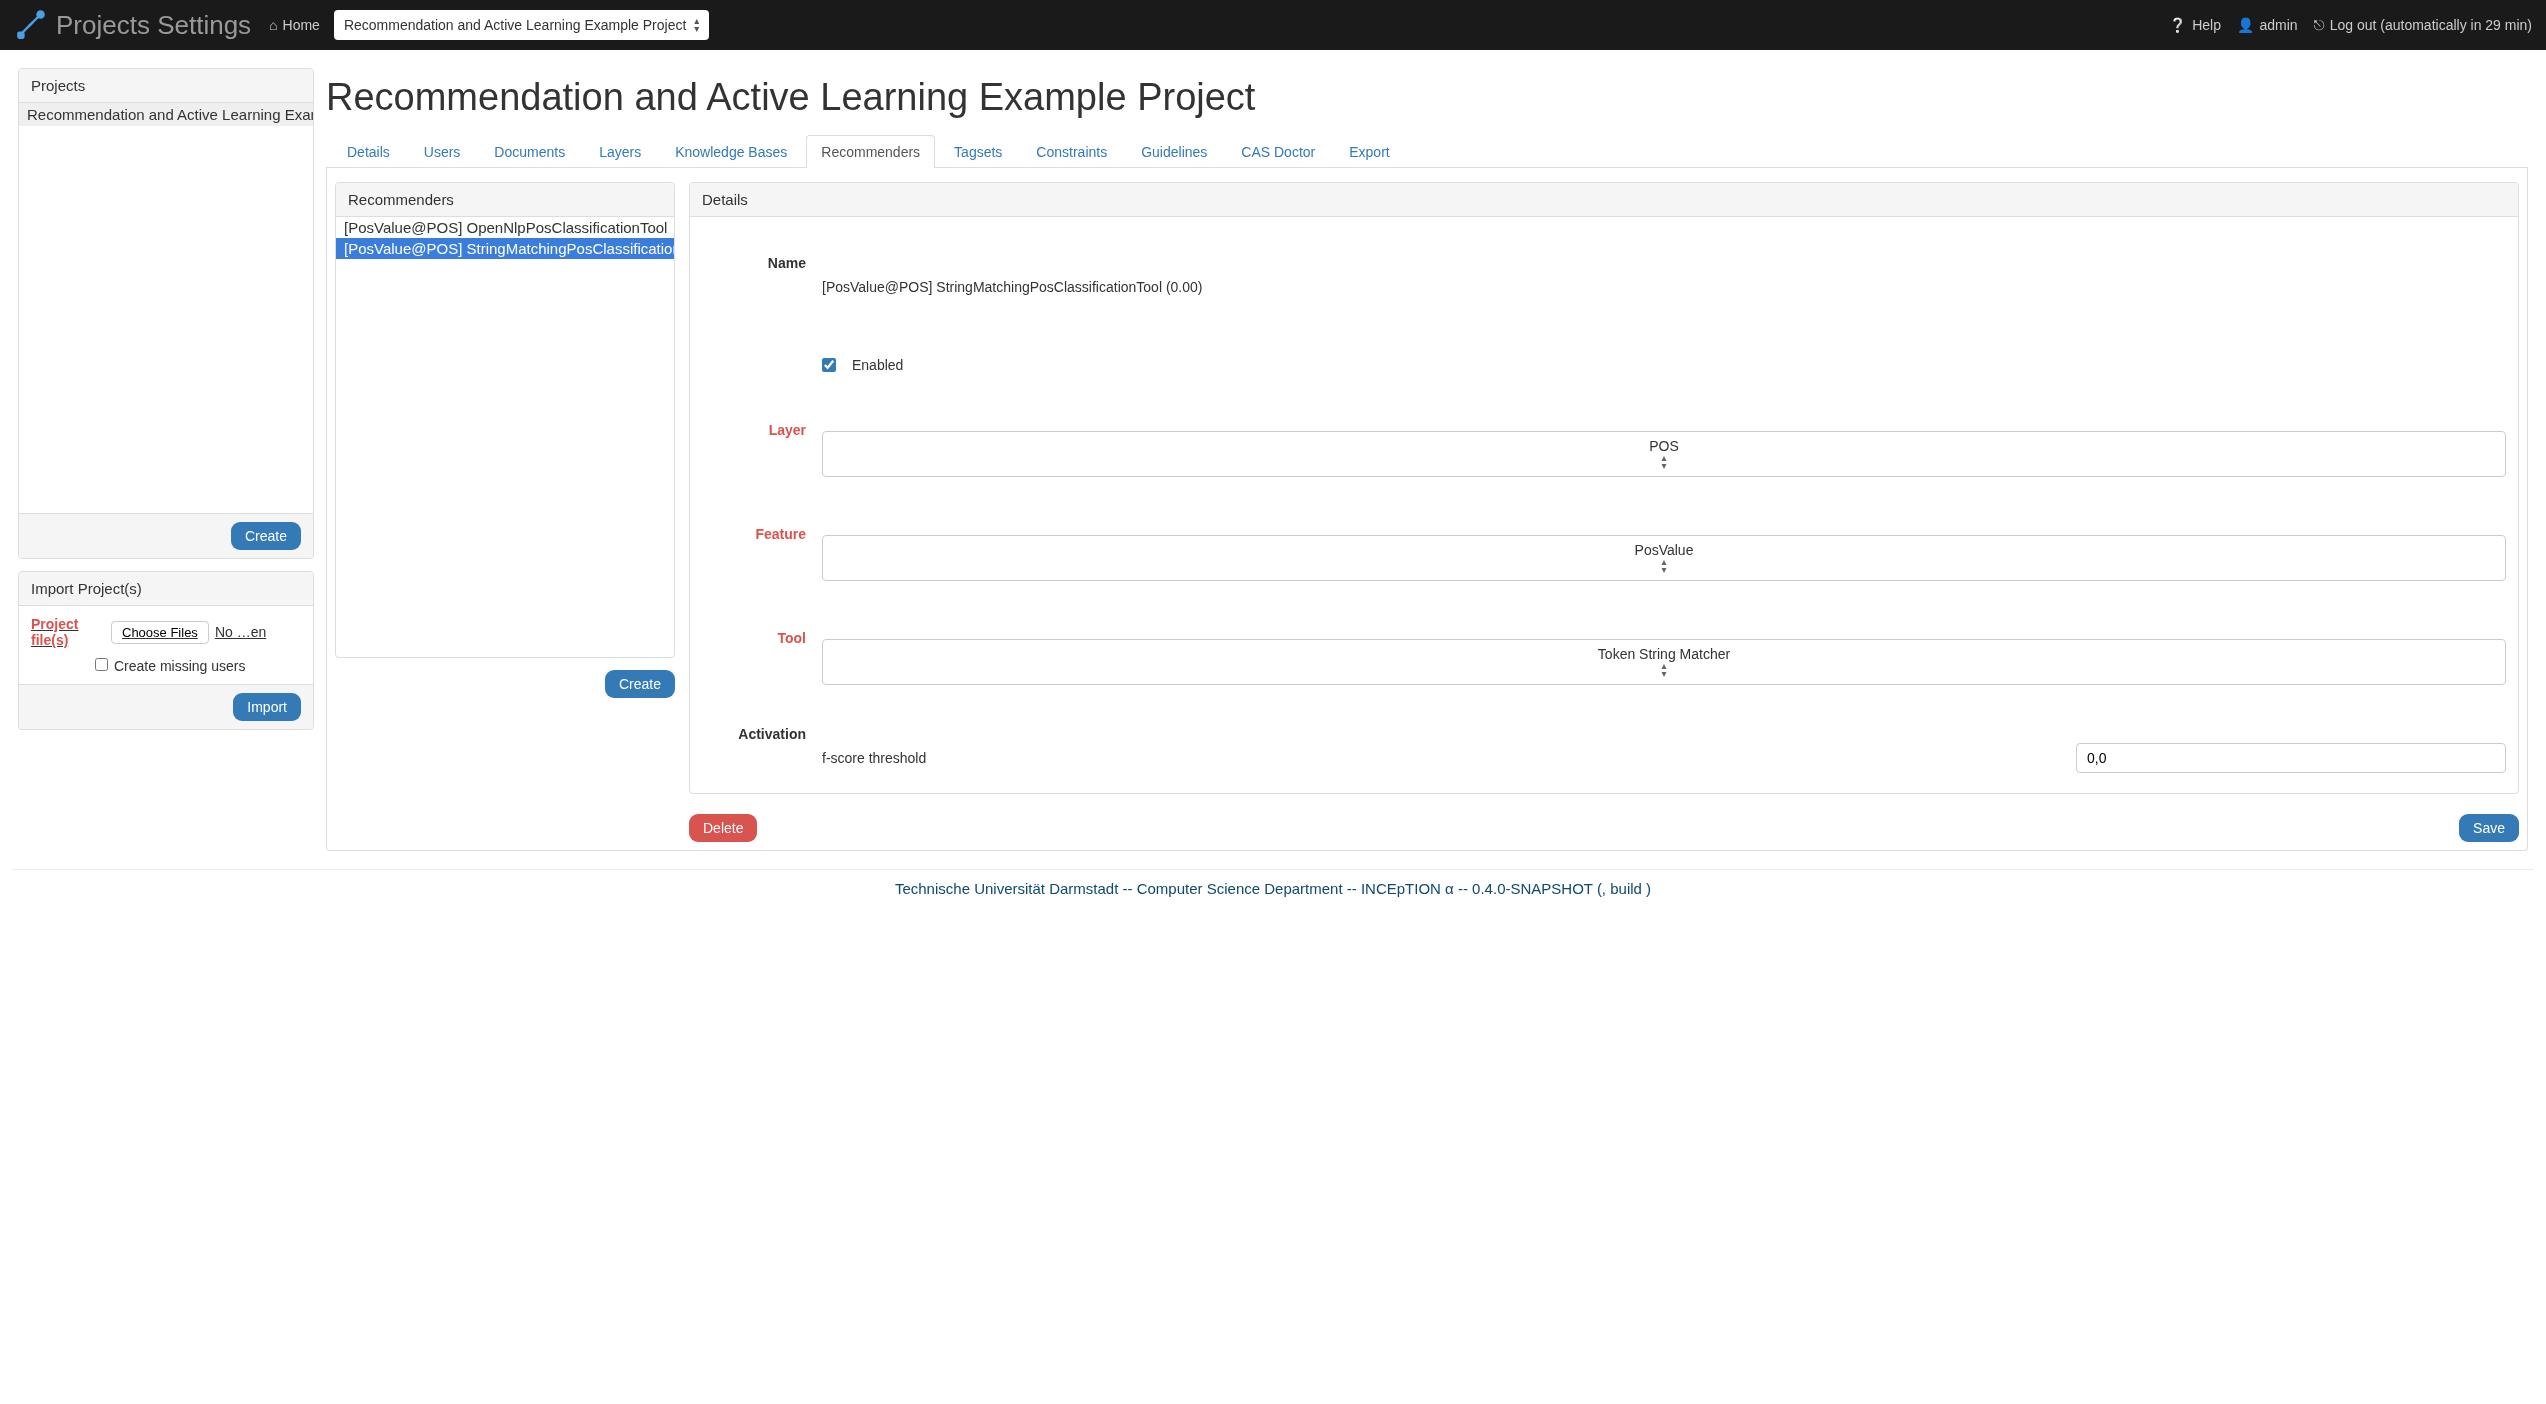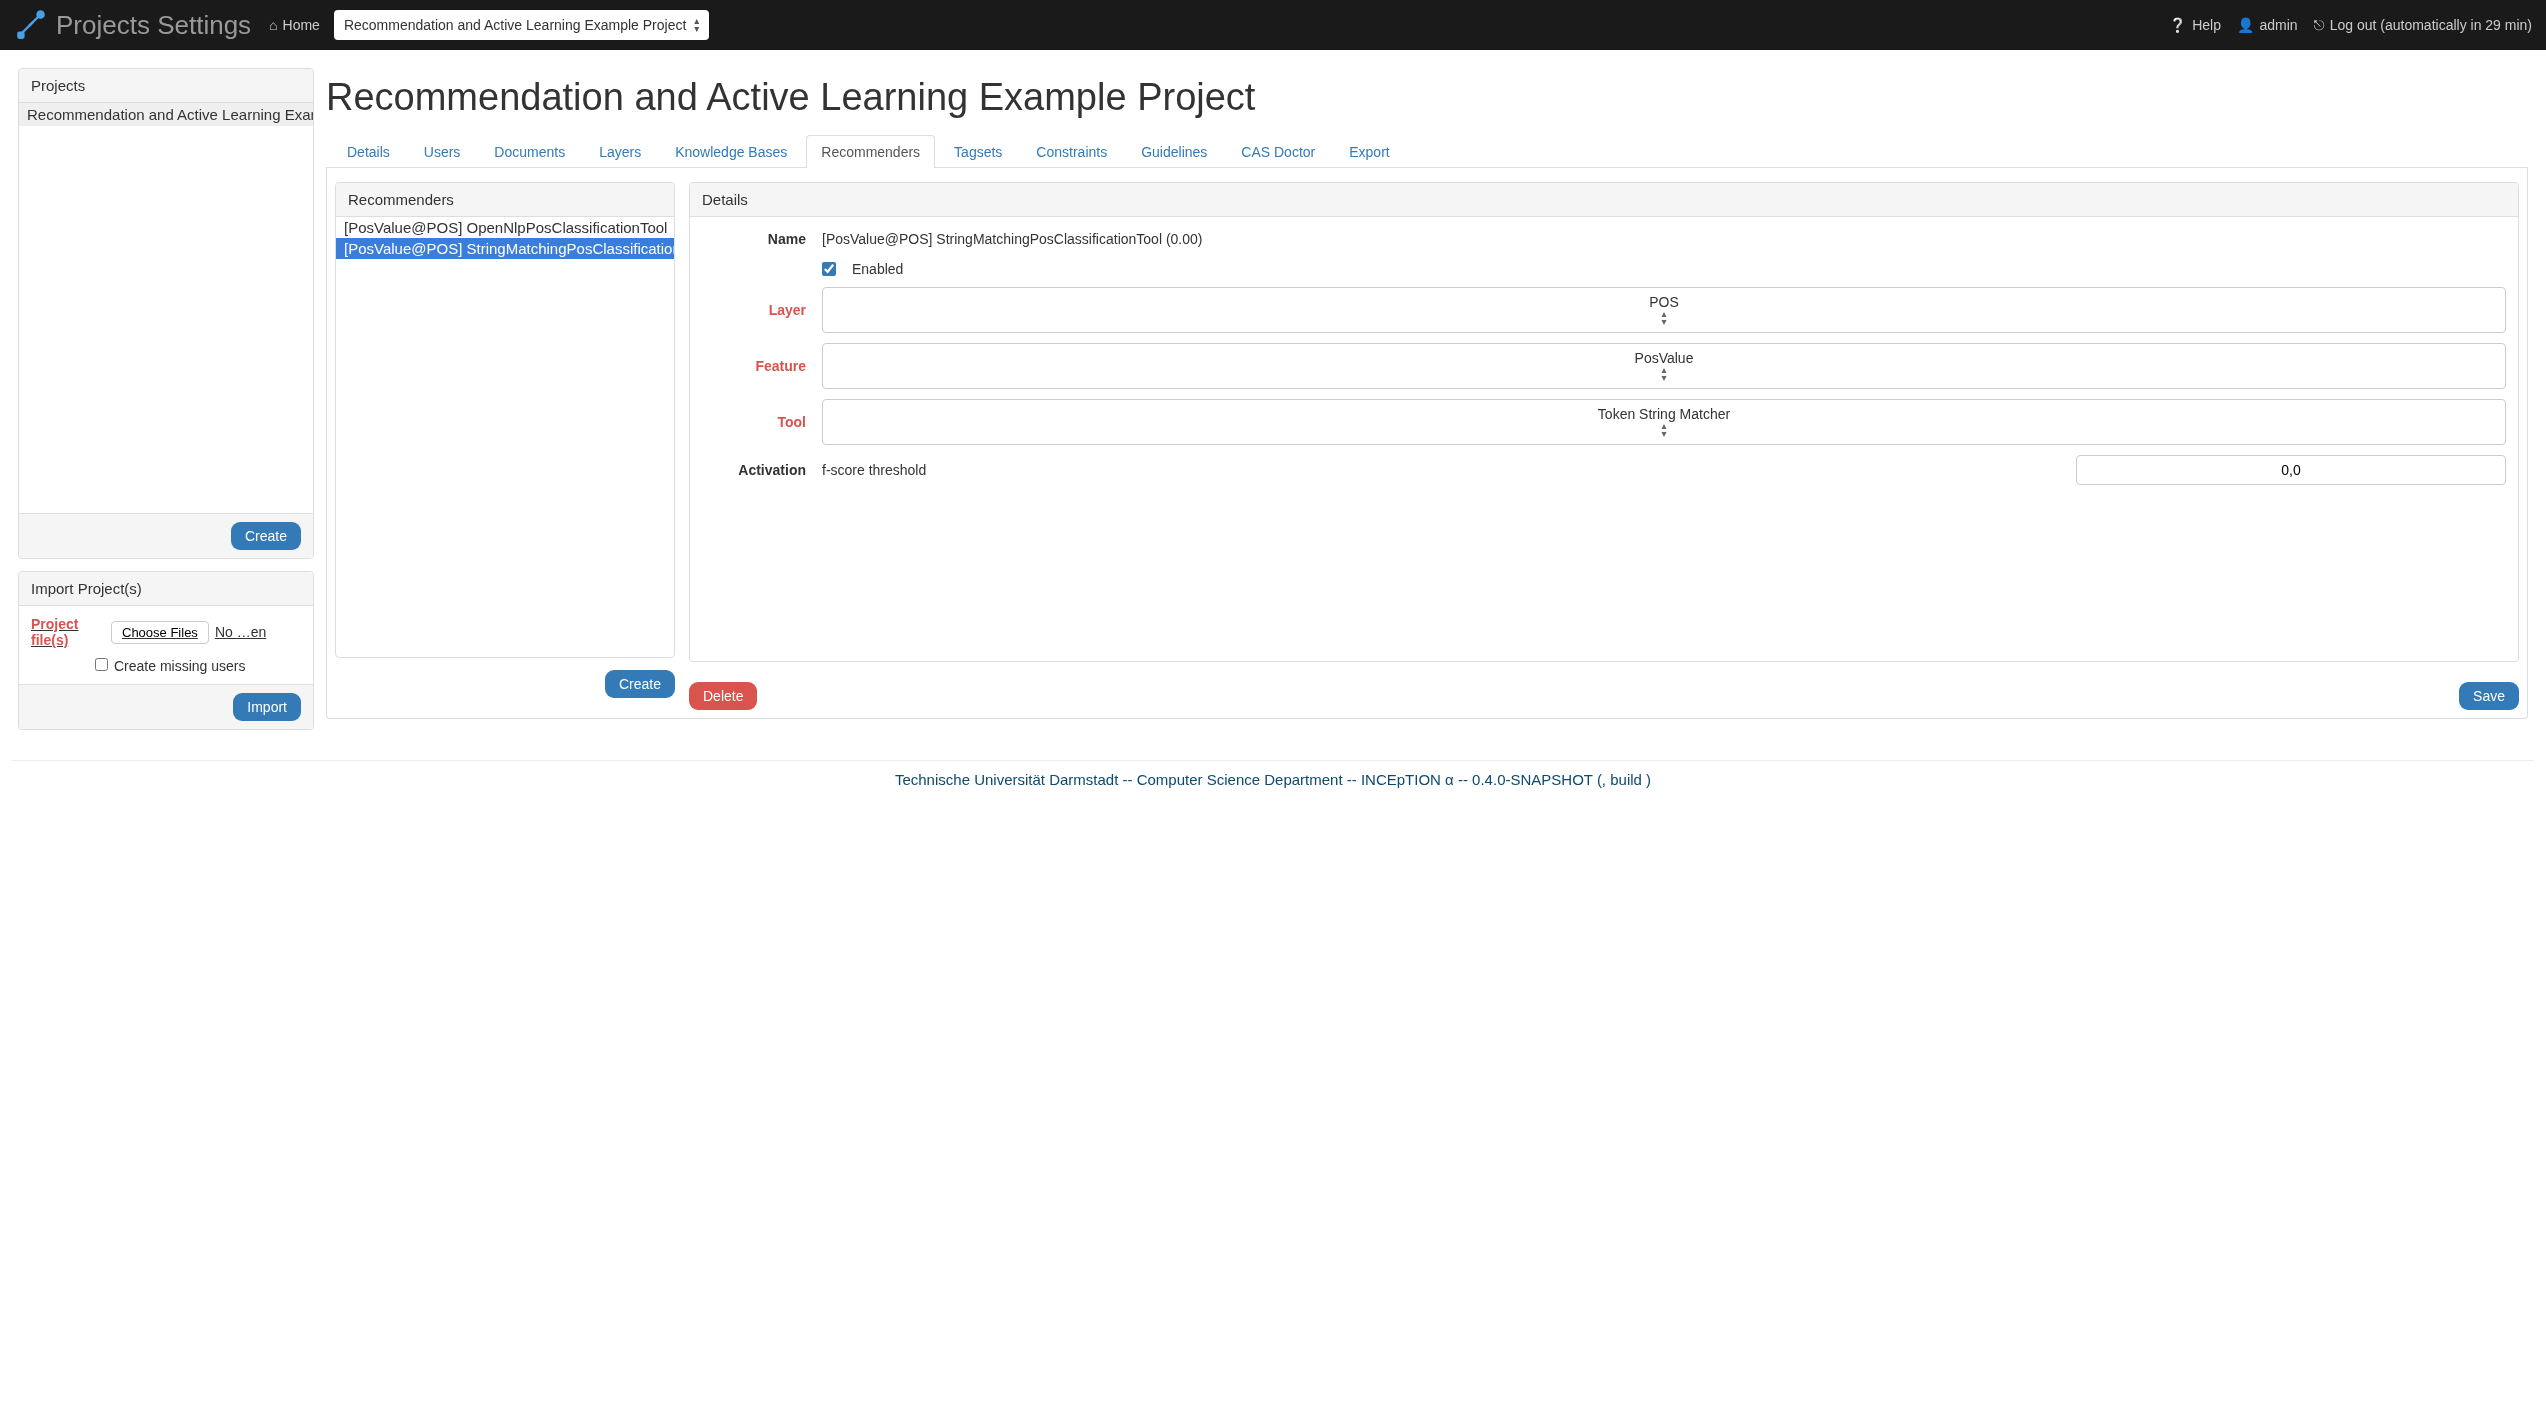--- a/index.html
+++ b/index.html
@@ -58,21 +58,21 @@
 .details-col { flex: 1; }
 
 .list-panel-body { padding: 0; height: 440px; overflow: hidden; }
 .rec-item { padding: 2px 8px; font-size: 15px; white-space: nowrap; overflow: hidden; cursor: pointer; }
 .rec-item.selected { background: #3b7ddb; color: #fff; }
 
 
 .form-row { display: flex; align-items: center; margin-bottom: 10px; }
 .form-label { width: 120px; text-align: right; font-weight: bold; padding-right: 16px; color: #333; }
 .form-label.required { color: #d9534f; }
-.form-value { flex: 1; }
+.form-value { flex: 1; margin-top: 48px; }
 .form-static { padding: 4px 0; }
 .form-select { width: 100%; border: 1px solid #ccc; border-radius: 4px; padding: 6px 10px; font-size: 14px; background: #fff; display: flex; justify-content: space-between; align-items: center; flex-direction: column; }
 .form-input { border: 1px solid #ccc; border-radius: 4px; padding: 6px 10px; font-size: 14px; width: 200px; }
 .act-row { display: flex; align-items: center; gap: 16px; }
 .cb-inline { display: flex; align-items: center; gap: 16px; }
 .cb-inline input[type=checkbox] { width: 14px; height: 14px; }
 .updown { font-size: 10px; line-height: 8px; color: #666; display: flex; flex-direction: column; }
 
 .details-footer { display: flex; justify-content: space-between; padding: 8px 0 0 0; }
 
@@ -245,21 +245,21 @@
                       <span>▾</span>
                     </span>
                 </div>
               </div>
             </div>
 
             <div class="form-row">
               <div class="form-label">Activation</div>
               <div class="form-value act-row">
                 <span>f-score threshold</span>
-                <input class="form-input" type="text" style="margin-left: auto; width: 430px; text-align: center;" value="0,0">
+                <input class="form-input" type="text" style="margin-left: auto; width: 430px;" value="0,0">
               </div>
             </div>
 
 
           </div>
         </div>
         <div class="details-footer">
           <button class="btn btn-danger">Delete</button>
           <button class="btn btn-primary">Save</button>
         </div>

